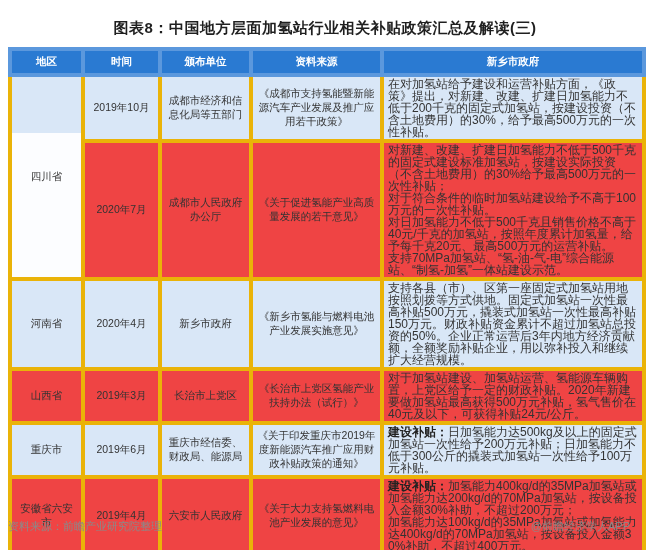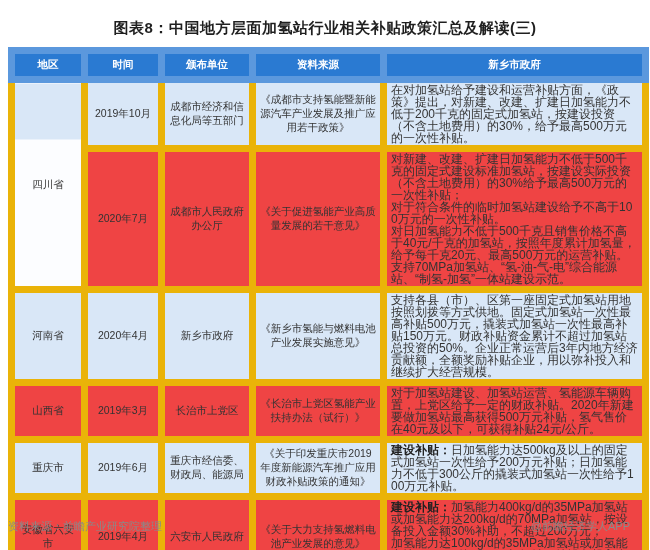--- a/index.html
+++ b/index.html
@@ -12,21 +12,21 @@
     text-align:center;font-size:15px;font-weight:bold;color:#1f1f1f;
     padding-top:19px;letter-spacing:0.5px;
   }
   table.policy{
     border-collapse:collapse;table-layout:fixed;
     width:634px;margin:9px 8px 0 8px;
     border:1px solid #c9d6e4;
     position:relative;z-index:2;
   }
   th,td{
-    border:7px solid #eab308;
+    border:4px solid #eab308;
     padding:1px 4px;
     vertical-align:middle;
     word-break:break-all;
   }
   thead th{
     background:#2a7ad2;color:#ffffff;font-size:10.5px;font-weight:bold;
     height:20px;text-align:center;border-color:#5b98dd;
   }
   td.c{ text-align:center;font-size:10.5px;color:#333; }
   td.content{ text-align:left;font-size:12px;color:#333;line-height:12px; }

